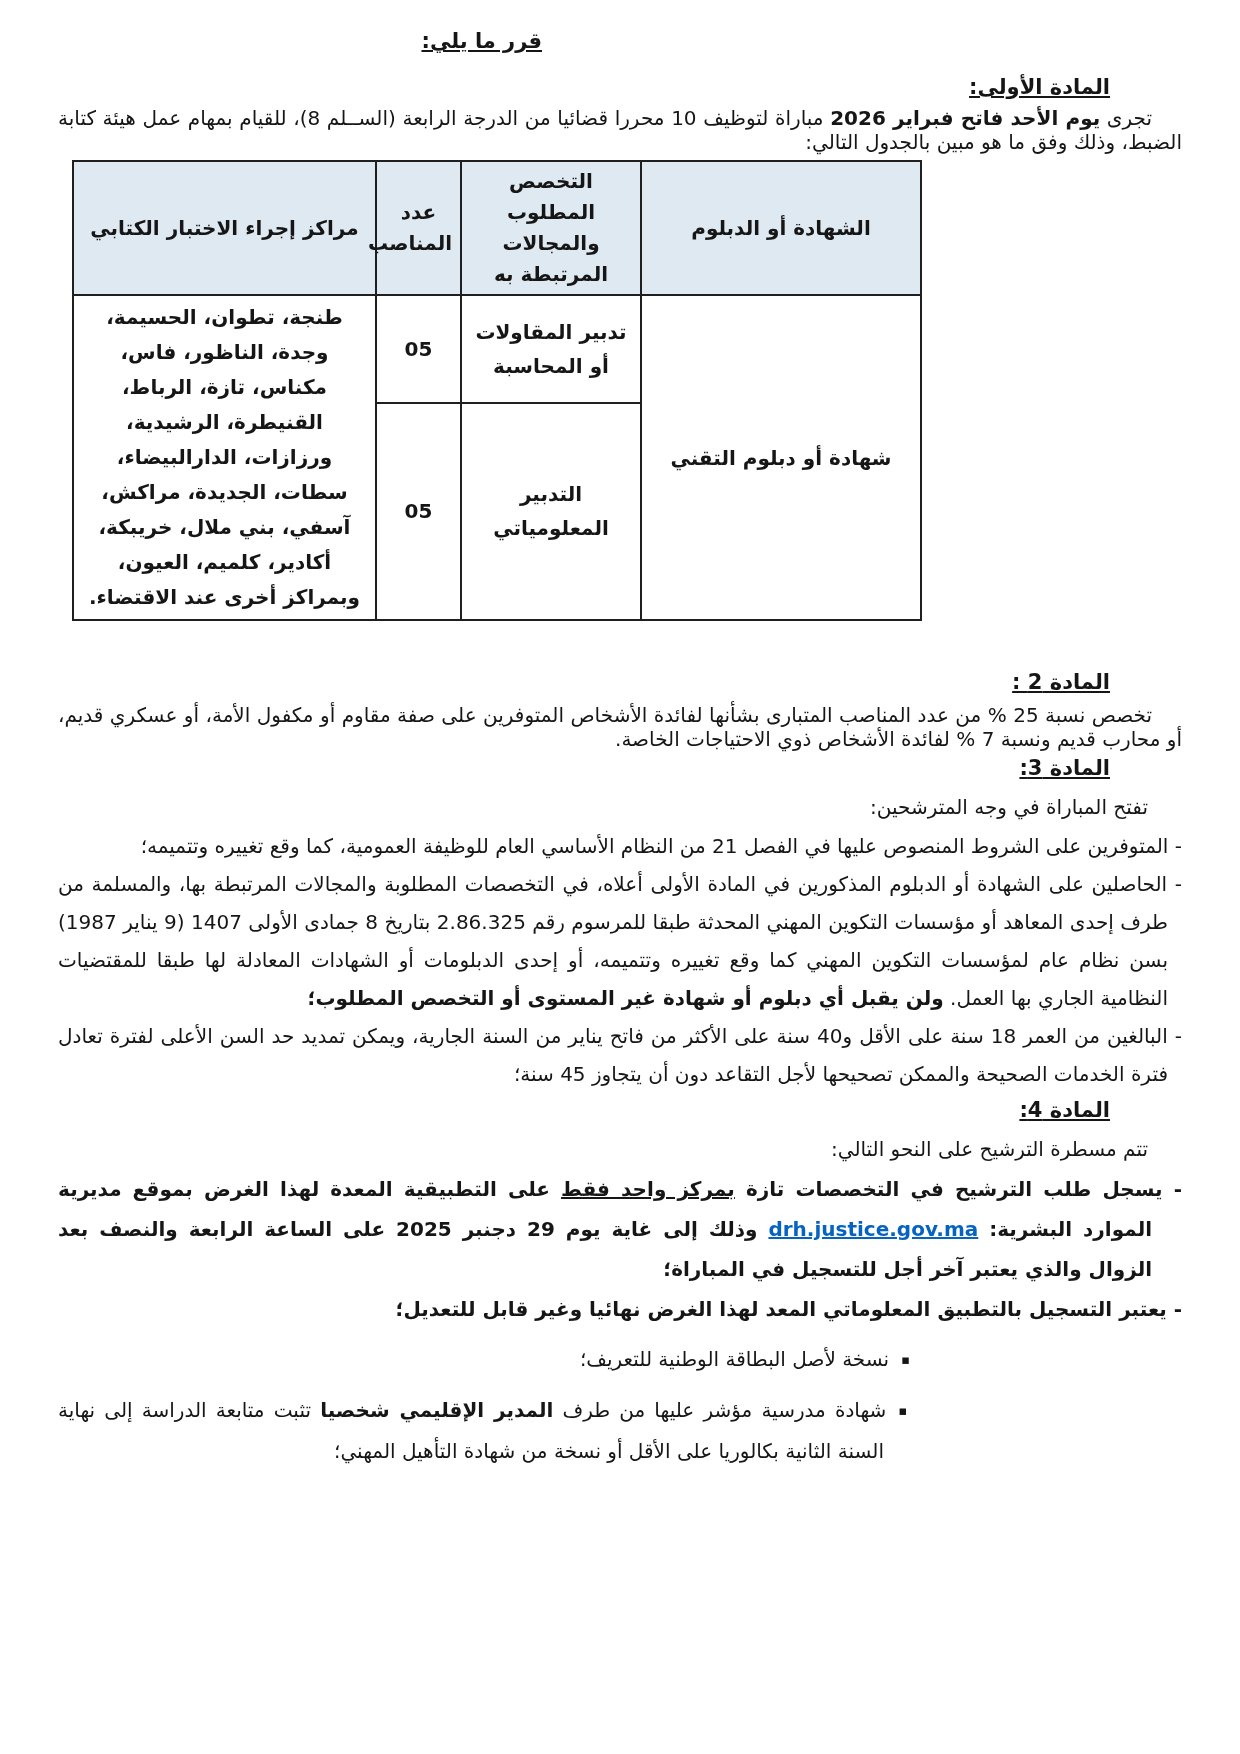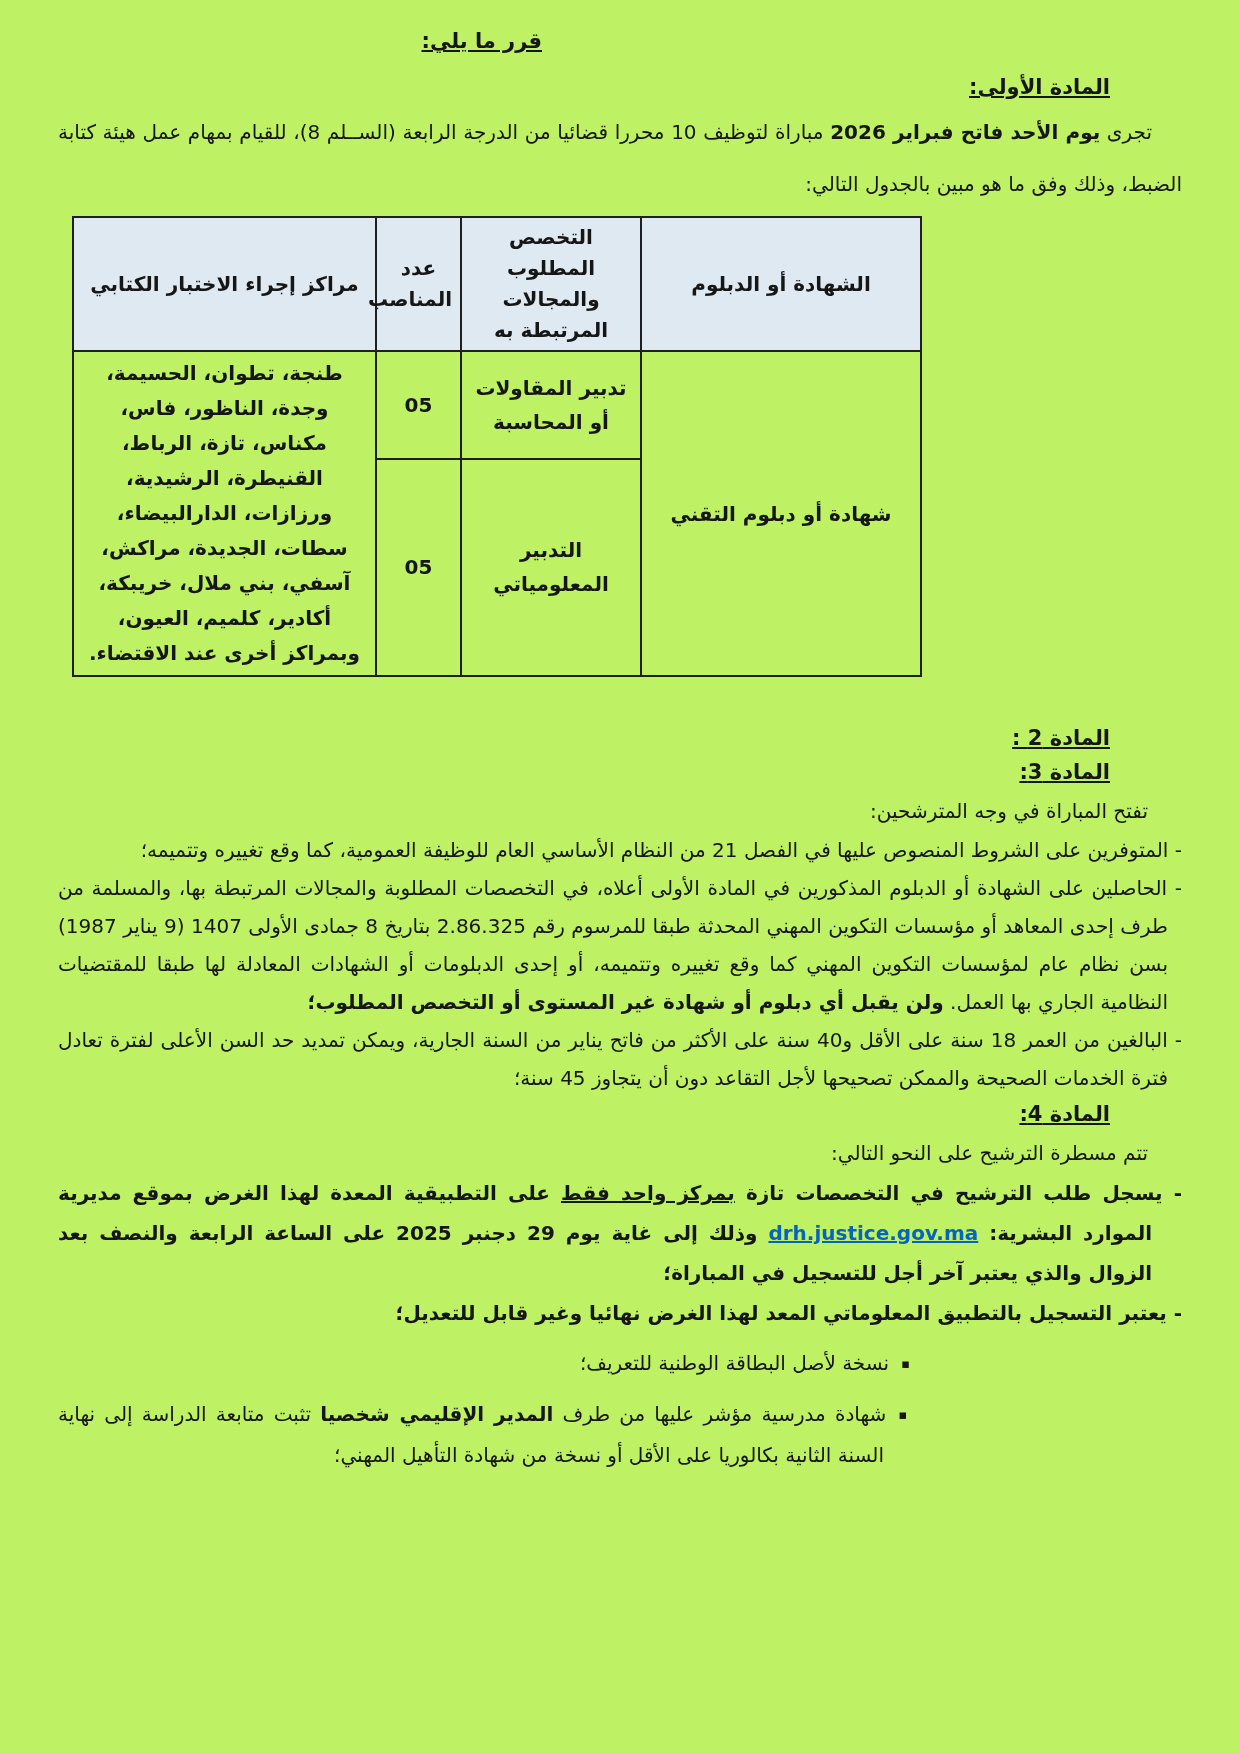--- a/index.html
+++ b/index.html
@@ -1,32 +1,32 @@
 <!DOCTYPE html>
 <html lang="ar" dir="rtl"><head>
 <meta charset="utf-8">
 <style>
   * { margin:0; padding:0; box-sizing:border-box; }
   html,body { background:#9a9a9a; }
   .sheet {
-    width:1240px; height:1754px; background:#bef264; margin:0 auto;
+    width:1240px; height:1754px; background:#ffffff; margin:0 auto;
     overflow:hidden; direction:rtl;
     font-family:"DejaVu Sans", sans-serif; color:#161616;
   }
   .page { padding:24px 58px 0 58px; font-size:20px; }
 
   .heading {
     font-weight:bold; text-decoration:underline;
     font-size:21px; line-height:34px; width:max-content;
   }
   .decree { margin-right:640px; }
   .art-head { padding-right:72px; }
 
   .para {
-    text-align:justify; line-height:52px; font-size:20px;
+    text-align:justify; line-height:24px; font-size:20px;
   }
   .indent { text-indent:30px; }
   .b { font-weight:bold; }
   .u { text-decoration:underline; }
 
   
   table.recruit {
     border-collapse:collapse; width:848px;
     margin:6px auto 0 0; 
     margin-left:14px;
@@ -99,20 +99,21 @@
         <td rowspan="2" class="centers">طنجة، تطوان، الحسيمة، وجدة، الناظور، فاس، مكناس، تازة، الرباط، القنيطرة، الرشيدية، ورزازات، الدارالبيضاء، سطات، الجديدة، مراكش، آسفي، بني ملال، خريبكة، أكادير، كلميم، العيون، وبمراكز أخرى عند الاقتضاء.</td>
       </tr>
       <tr class="row-2">
         <td class="specialty">التدبير المعلومياتي</td>
         <td class="count">05</td>
       </tr>
     </tbody>
       </table>
 
     <div class="heading art-head sp1">المادة 2 :</div>
+    <p class="para indent" style="margin-top:4px;">تخصص نسبة 25 % من عدد المناصب المتبارى بشأنها لفائدة الأشخاص المتوفرين على صفة مقاوم أو مكفول الأمة، أو عسكري قديم، أو محارب قديم ونسبة 7 % لفائدة الأشخاص ذوي الاحتياجات الخاصة.</p>
 
     <div class="heading art-head sp2">المادة 3:</div>
     <p class="para intro-line sp3">تفتح المباراة في وجه المترشحين:</p>
 
     <p class="bullet">- المتوفرين على الشروط المنصوص عليها في الفصل 21 من النظام الأساسي العام للوظيفة العمومية، كما وقع تغييره وتتميمه؛</p>
 
     <p class="bullet"><span>- الحاصلين على الشهادة أو الدبلوم المذكورين في المادة الأولى أعلاه، في التخصصات المطلوبة والمجالات المرتبطة بها، والمسلمة من طرف إحدى المعاهد أو مؤسسات التكوين المهني المحدثة طبقا للمرسوم رقم 2.86.325 بتاريخ 8 جمادى الأولى 1407 (9 يناير 1987) بسن نظام عام لمؤسسات التكوين المهني كما وقع تغييره وتتميمه، أو إحدى الدبلومات أو الشهادات المعادلة لها طبقا للمقتضيات النظامية الجاري بها العمل. </span><span class="b">ولن يقبل أي دبلوم أو شهادة غير المستوى أو التخصص المطلوب؛</span></p>
 
     <p class="bullet">- البالغين من العمر 18 سنة على الأقل و40 سنة على الأكثر من فاتح يناير من السنة الجارية، ويمكن تمديد حد السن الأعلى لفترة تعادل فترة الخدمات الصحيحة والممكن تصحيحها لأجل التقاعد دون أن يتجاوز 45 سنة؛</p>
 

